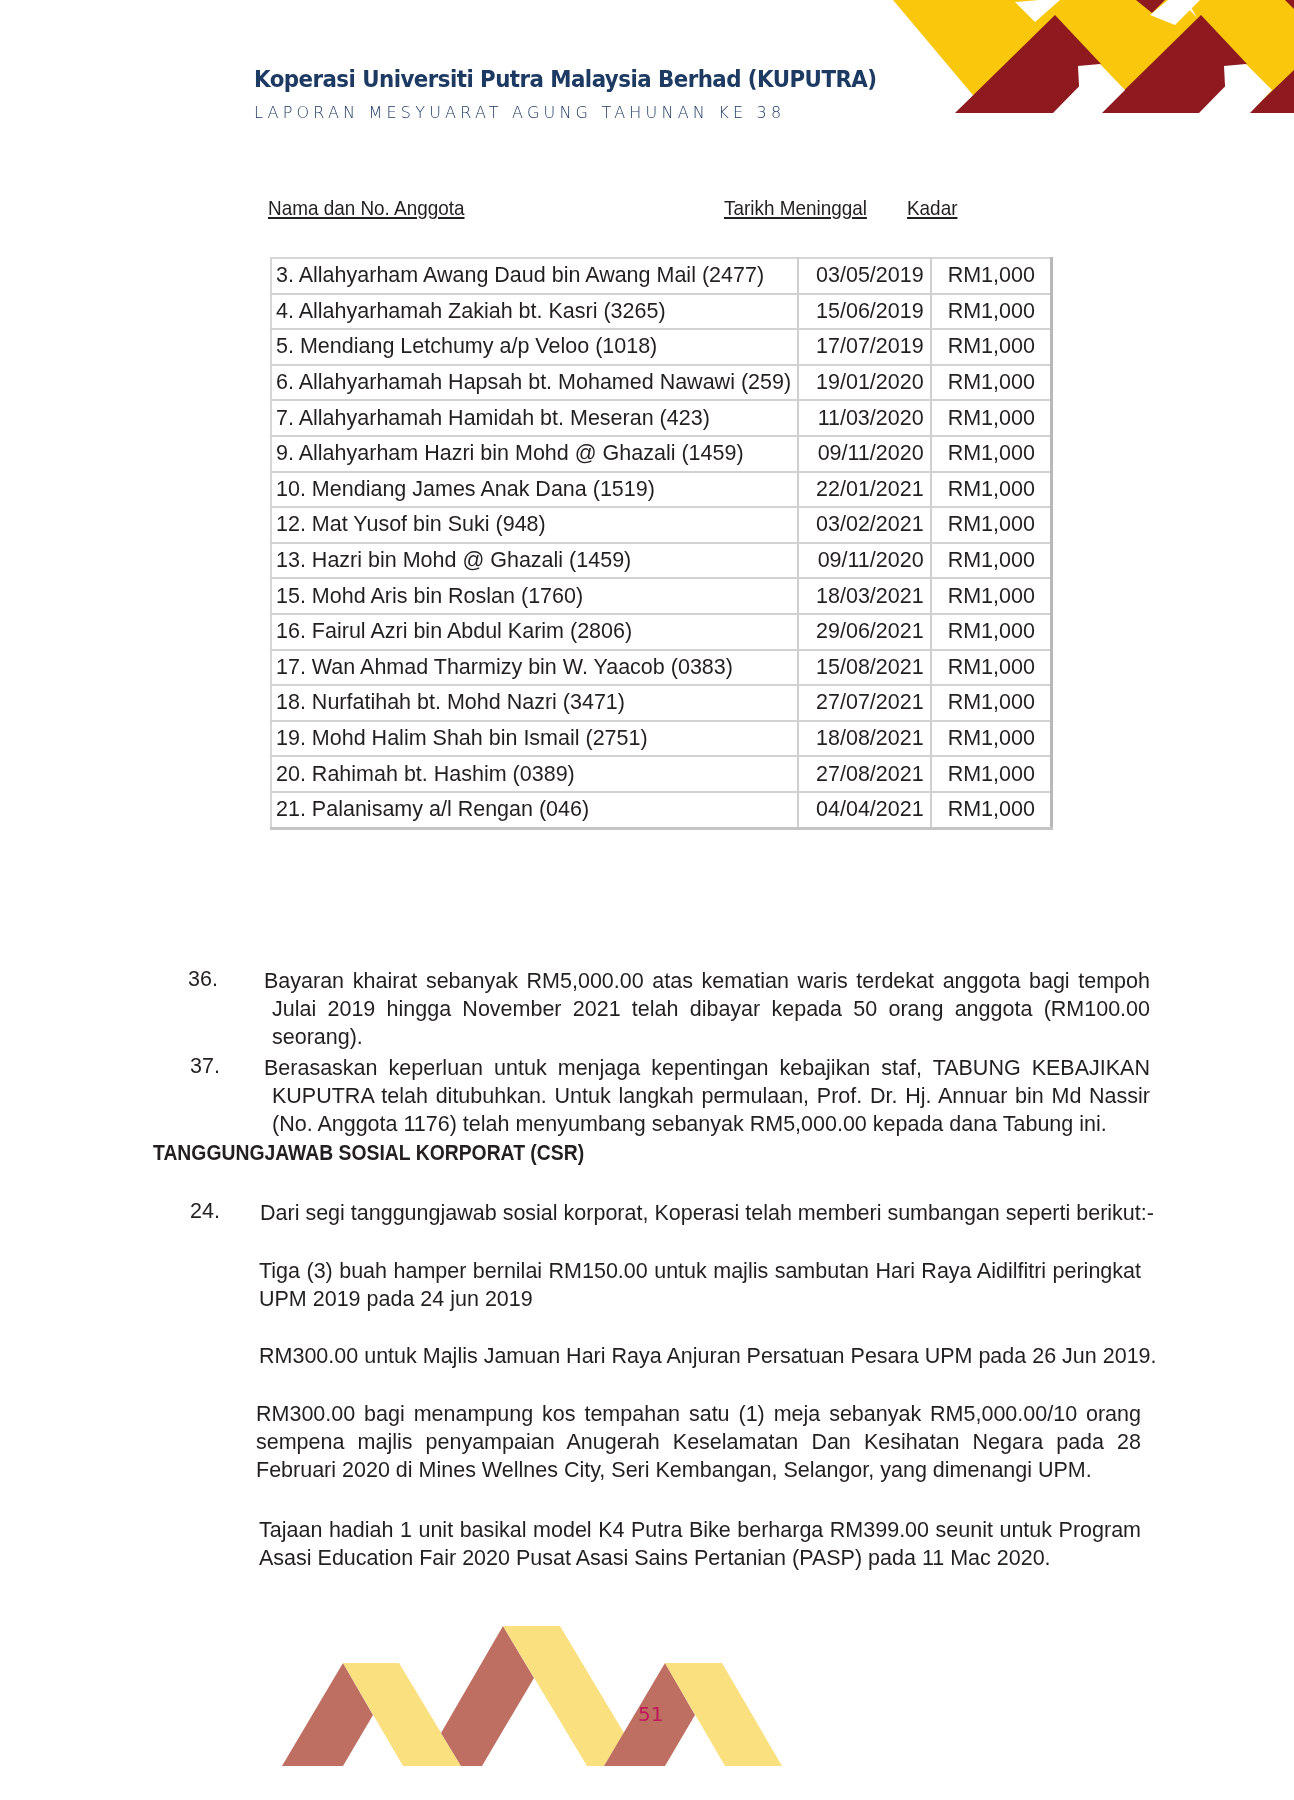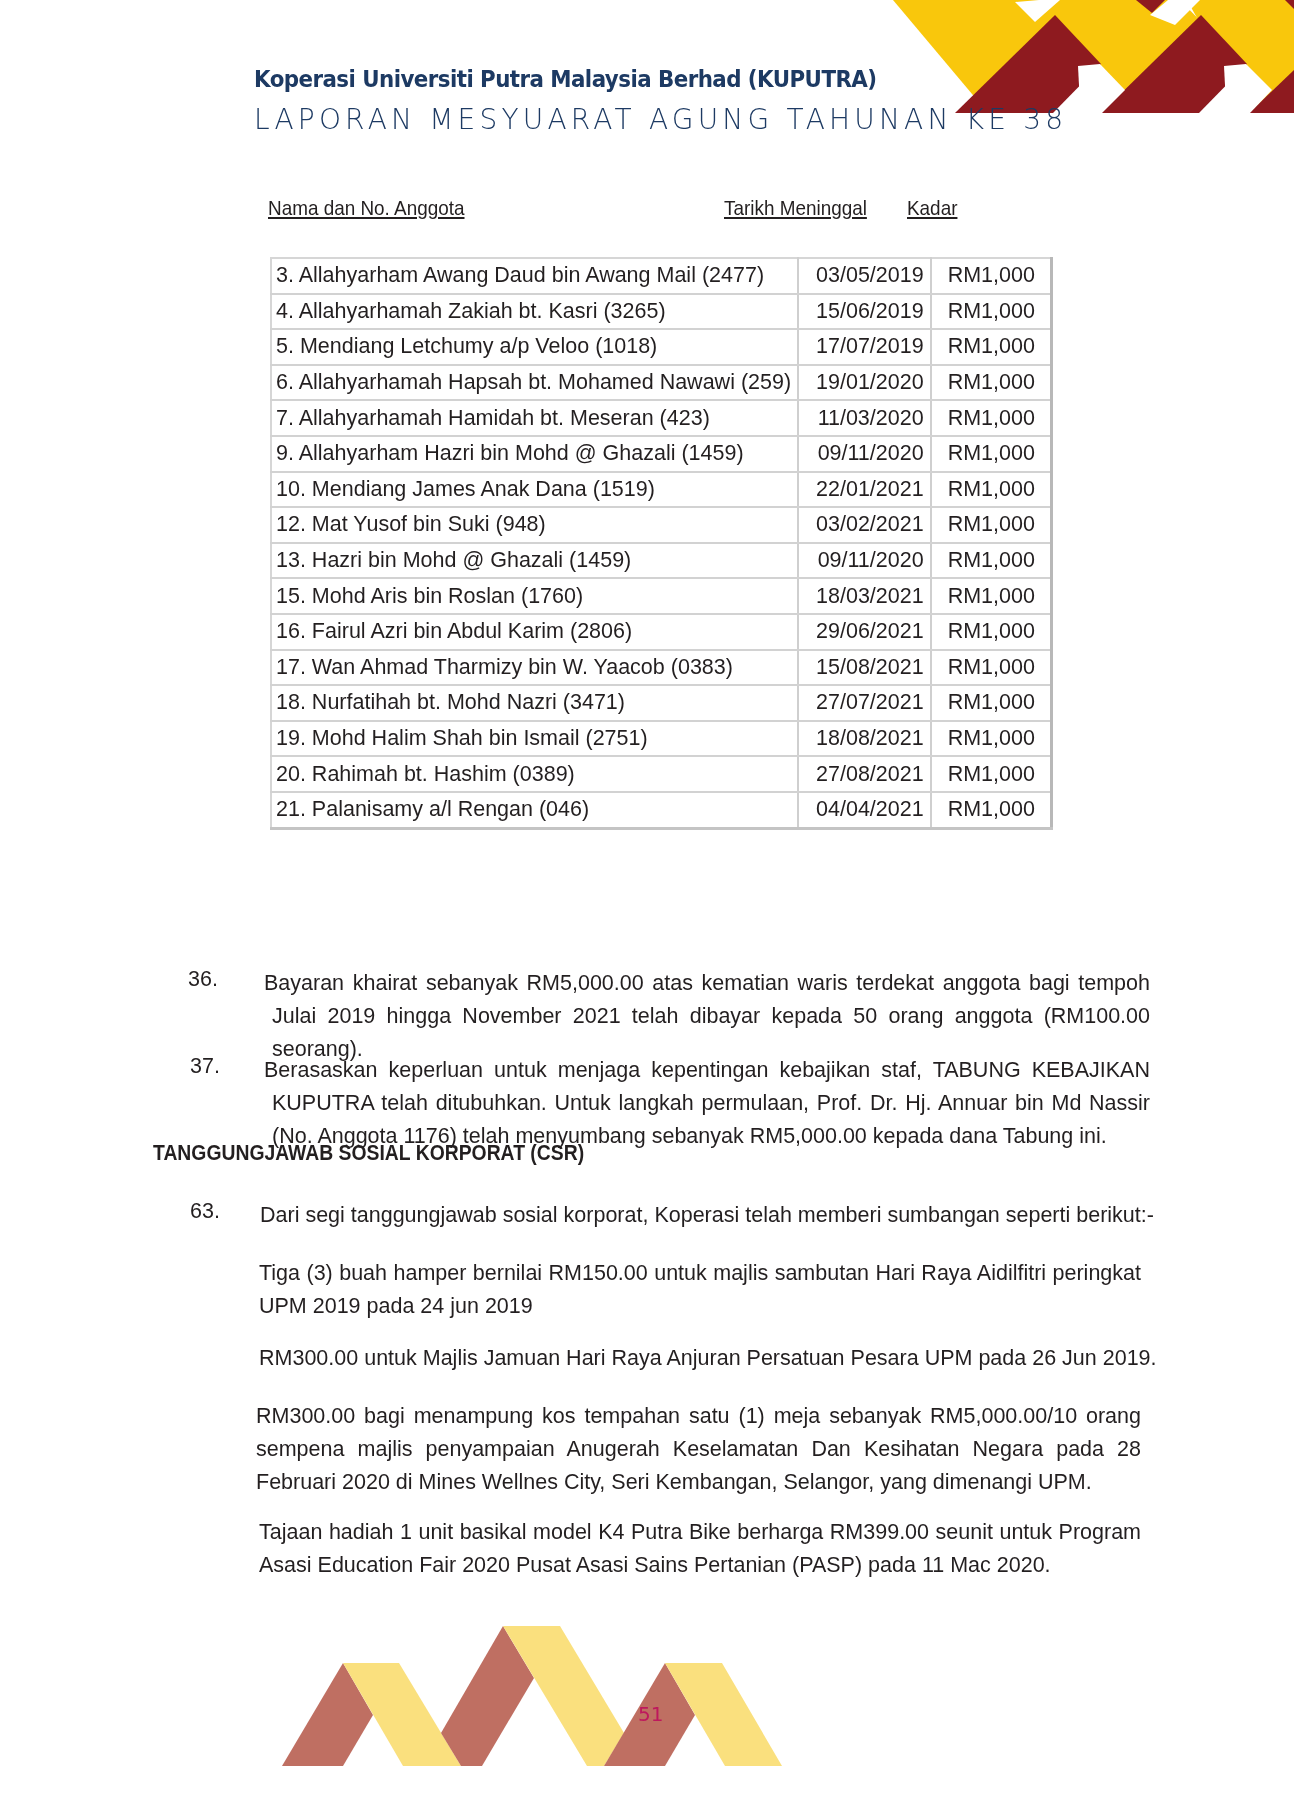--- a/index.html
+++ b/index.html
@@ -3,34 +3,34 @@
 <meta charset="utf-8">
 <style>
   html, body { margin: 0; padding: 0; background: #ffffff; }
   body { width: 1294px; height: 1800px; position: relative; overflow: hidden;
          font-family: "Liberation Sans", sans-serif; color: #231f20; }
   .abs { position: absolute; }
   #hdr-deco { position: absolute; left: 0; top: 0; }
   .hdr-title { left: 254px; top: 66px; font-family: "DejaVu Sans", sans-serif; font-weight: bold;
                font-size: 23px; color: #1d3a63; letter-spacing: -0.6px; white-space: nowrap;
                transform: scaleX(0.93); transform-origin: left top; }
-  .hdr-sub { left: 254px; top: 103px; font-family: "DejaVu Sans", sans-serif; font-size: 28px;
+  .hdr-sub { left: 254px; top: 103px; font-family: "DejaVu Sans", sans-serif; font-size: 16px;
              color: #1d3a63; letter-spacing: 4.2px; white-space: nowrap; font-weight: 300; }
   .col-head { top: 196px; font-size: 21px; text-decoration: underline; white-space: nowrap;
               transform: scaleX(0.9); transform-origin: left top; }
   table.members { position: absolute; left: 270px; top: 257px; border-collapse: collapse;
                   width: 783px; border-top: 2px solid #d6d6d6; border-left: 2px solid #d6d6d6;
                   border-right: 3px solid #b8b8b8; border-bottom: 3px solid #c4c4c4; }
   table.members td { height: 33.6px; padding: 0 4px; font-size: 21.5px; white-space: nowrap;
                      border-bottom: 2px solid #d2d2d2; border-right: 2px solid #cfcfcf; }
   table.members td.c-name { width: 518px; }
   table.members td.c-date { width: 130px; text-align: right; padding-right: 6px; }
   table.members td.c-rate { width: 106px; text-align: left; padding-left: 16px; border-right: none; }
   .num { font-size: 21.5px; }
-  .para { position: absolute; font-size: 21.5px; line-height: 33px; text-align: justify; }
+  .para { position: absolute; font-size: 21.5px; line-height: 28px; text-align: justify; }
   .heading { left: 153px; top: 1141px; font-size: 21.5px; font-weight: bold; white-space: nowrap;
              transform: scaleX(0.9); transform-origin: left top; }
   .pg { left: 638px; top: 1702px; font-family: "DejaVu Sans", sans-serif; font-size: 20px; color: #be185d; }
 </style>
 </head>
 <body>
 
 <svg id="hdr-deco" width="1294" height="120" viewBox="0 0 1294 120">
 
   <polygon fill="#f9c70c" points="893,0 1040,0 1108,70 1030,113 988,113"></polygon>
@@ -147,21 +147,21 @@
   <span class="txt-block">Bayaran khairat sebanyak RM5,000.00 atas kematian waris terdekat anggota bagi tempoh Julai 2019 hingga November 2021 telah dibayar kepada 50 orang anggota (RM100.00 seorang).</span>
 </div>
 
 <div class="abs num" style="left:190px; top:1054px;">37.</div>
 <div class="para" style="left: 264px; top: 1054px; width: 878px; padding-left: 8px; text-indent: -8px;">
   <span>Berasaskan  keperluan  untuk  menjaga kepentingan kebajikan staf, TABUNG KEBAJIKAN KUPUTRA telah ditubuhkan. Untuk langkah permulaan, Prof. Dr. Hj. Annuar bin Md Nassir (No. Anggota 1176) telah  menyumbang sebanyak RM5,000.00 kepada dana Tabung ini.</span>
 </div>
 
 <div class="abs heading">TANGGUNGJAWAB SOSIAL KORPORAT (CSR)</div>
 
-<div class="abs num" style="left:190px; top:1199px;">63.</div>
+<div class="abs num" style="left:190px; top:1199px;">24.</div>
 <div class="para" style="left:260px; top:1199px; width:900px;">
   <span>Dari segi tanggungjawab sosial korporat, Koperasi telah memberi sumbangan seperti berikut:-</span>
 </div>
 
 <div class="para" style="left:259px; top:1257px; width:882px;">Tiga (3) buah hamper bernilai  RM150.00  untuk majlis sambutan Hari Raya Aidilfitri peringkat UPM 2019 pada 24 jun 2019</div>
 <div class="para" style="left:259px; top:1342px; width:900px;">RM300.00 untuk Majlis Jamuan Hari Raya Anjuran Persatuan Pesara UPM pada 26 Jun 2019.</div>
 <div class="para" style="left:256px; top:1400px; width:885px;">RM300.00  bagi menampung kos tempahan satu (1) meja sebanyak RM5,000.00/10 orang sempena majlis penyampaian Anugerah Keselamatan Dan Kesihatan Negara pada 28 Februari 2020 di Mines Wellnes  City, Seri Kembangan, Selangor, yang dimenangi UPM.</div>
 <div class="para" style="left:259px; top:1516px; width:882px;">Tajaan hadiah 1 unit basikal model K4 Putra Bike berharga RM399.00 seunit untuk Program Asasi Education Fair 2020 Pusat Asasi Sains Pertanian (PASP) pada 11 Mac 2020.</div>
 
 <svg class="abs" style="left:0; top:0;" width="1294" height="1800">

